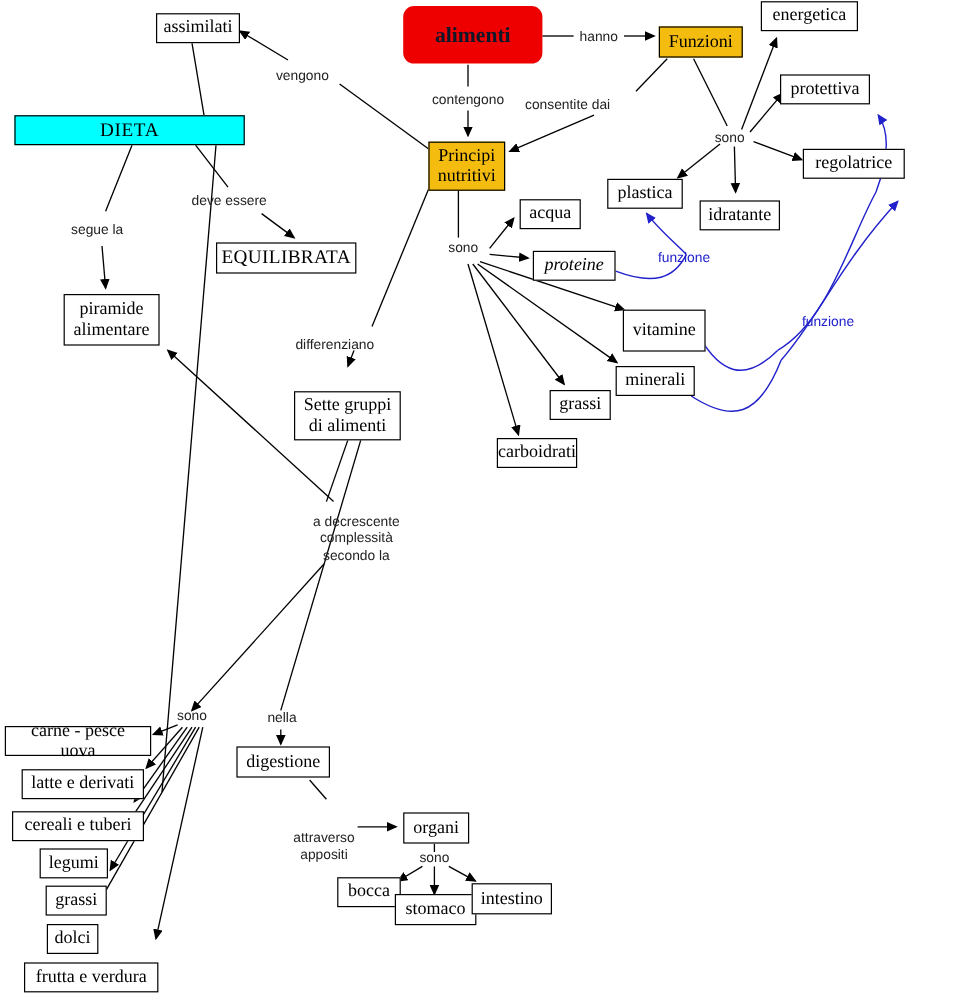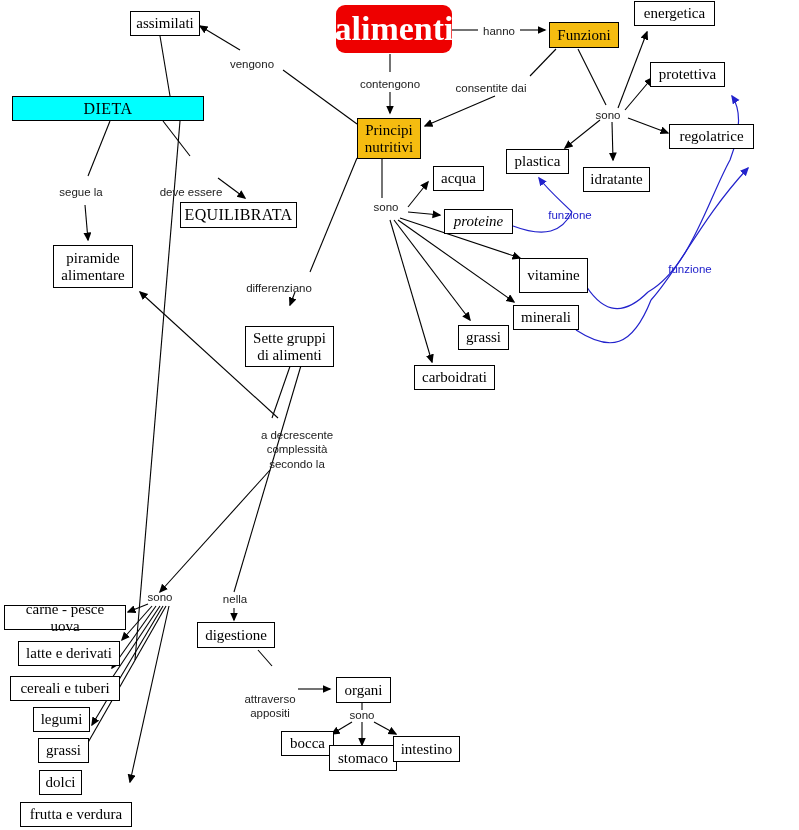--- a/index.html
+++ b/index.html
@@ -10,21 +10,21 @@
   .node{position:absolute;box-sizing:border-box;border:1px solid #000;
         background:#ffffff;color:#000;font-family:"Liberation Serif", serif;
         display:flex;align-items:center;justify-content:center;
         text-align:center;line-height:1.12;white-space:pre-line;}
   .node.plain{font-size:15px;padding:1px 5px;}
   .node.two{font-size:15px;}
   .dieta{background:#00ffff;font-size:16px;letter-spacing:.5px;}
   .equil{font-size:16px;letter-spacing:.3px;}
   .gold{background:#f5bc10;border:1px solid #000;font-size:15px;}
   .alimenti{background:#ee0000;border:none;border-radius:9px;
-            font-weight:bold;font-size:34px;color:#ffffff;}
+            font-weight:bold;font-size:18px;color:#0f172a;}
   .lbl{position:absolute;font-family:"Liberation Sans", sans-serif;
        font-size:11.5px;color:#222;text-align:center;line-height:1.25;
        white-space:pre-line;background:transparent;}
   .lbl.blue{color:#2222cc;}
 </style>
 </head>
 <body>
 
 <div id="canvas">
 
@@ -141,21 +141,21 @@
   <div class="node plain" style="left:433px;top:166px;width:51px;height:25px;">acqua</div>
 
   <div class="node plain" style="left:444px;top:209px;width:69px;height:25px;font-style:italic;">proteine</div>
 
   <div class="node plain" style="left:519px;top:258px;width:69px;height:35px;">vitamine</div>
 
   <div class="node plain" style="left:513px;top:305px;width:66px;height:25px;">minerali</div>
 
   <div class="node plain" style="left:458px;top:325px;width:51px;height:25px;">grassi</div>
 
-  <div class="node plain" style="left:414px;top:365px;width:81px;height:25px;">carboidrati</div>
+  <div class="node plain" style="left:414px;top:365px;width:67px;height:25px;">carboidrati</div>
 
   <div class="node plain" style="left:634px;top:1px;width:81px;height:25px;">energetica</div>
 
   <div class="node plain" style="left:650px;top:62px;width:75px;height:25px;">protettiva</div>
 
   <div class="node plain" style="left:669px;top:124px;width:85px;height:25px;">regolatrice</div>
 
   <div class="node plain" style="left:506px;top:149px;width:63px;height:25px;">plastica</div>
 
   <div class="node plain" style="left:583px;top:167px;width:67px;height:25px;">idratante</div>
@@ -181,27 +181,27 @@
   <div class="node plain" style="left:281px;top:731px;width:53px;height:25px;">bocca</div>
 
   <div class="node plain" style="left:329px;top:745px;width:68px;height:26px;">stomaco</div>
 
   <div class="node plain" style="left:393px;top:736px;width:67px;height:26px;">intestino</div>
 
   <div class="lbl" style="left:477px;top:24px;width:44px;">hanno</div>
 
   <div class="lbl" style="left:353px;top:77px;width:74px;">contengono</div>
 
-  <div class="lbl" style="left:446px;top:81px;width:90px;text-align:center;">consentite dai</div>
+  <div class="lbl" style="left:428px;top:81px;width:90px;text-align:center;">consentite dai</div>
 
   <div class="lbl" style="left:225px;top:57px;width:54px;">vengono</div>
 
   <div class="lbl" style="left:52px;top:185px;width:58px;">segue la</div>
 
-  <div class="lbl" style="left:151px;top:161px;width:80px;margin-top:24px;">deve essere</div>
+  <div class="lbl" style="left:151px;top:161px;width:80px;">deve essere</div>
 
   <div class="lbl" style="left:238px;top:281px;width:82px;">differenziano</div>
 
   <div class="lbl" style="left:370px;top:200px;width:32px;">sono</div>
 
   <div class="lbl" style="left:592px;top:108px;width:32px;">sono</div>
 
   <div class="lbl" style="left:245px;top:428px;width:104px;">a decrescente
 complessità
 secondo la</div>

